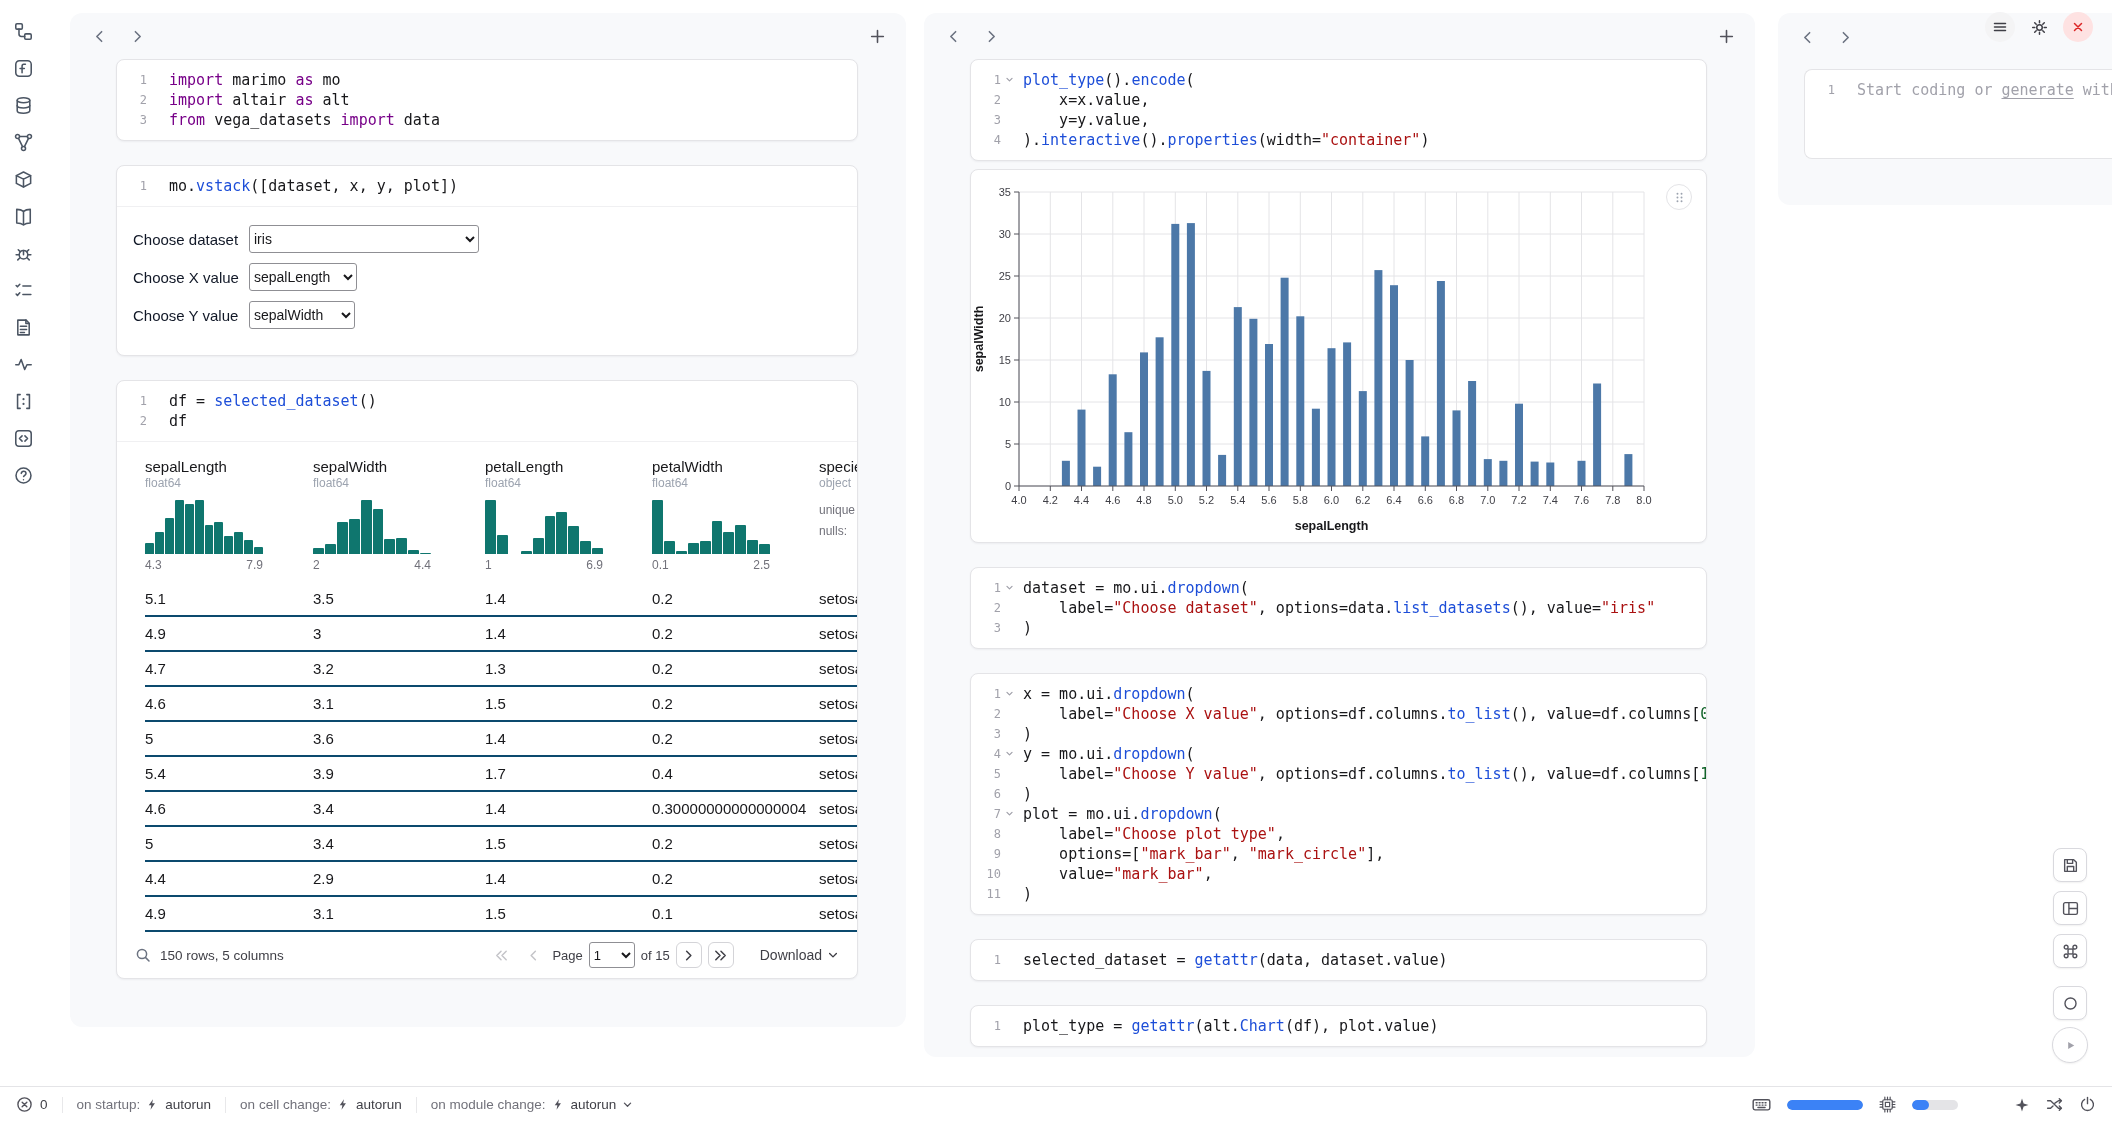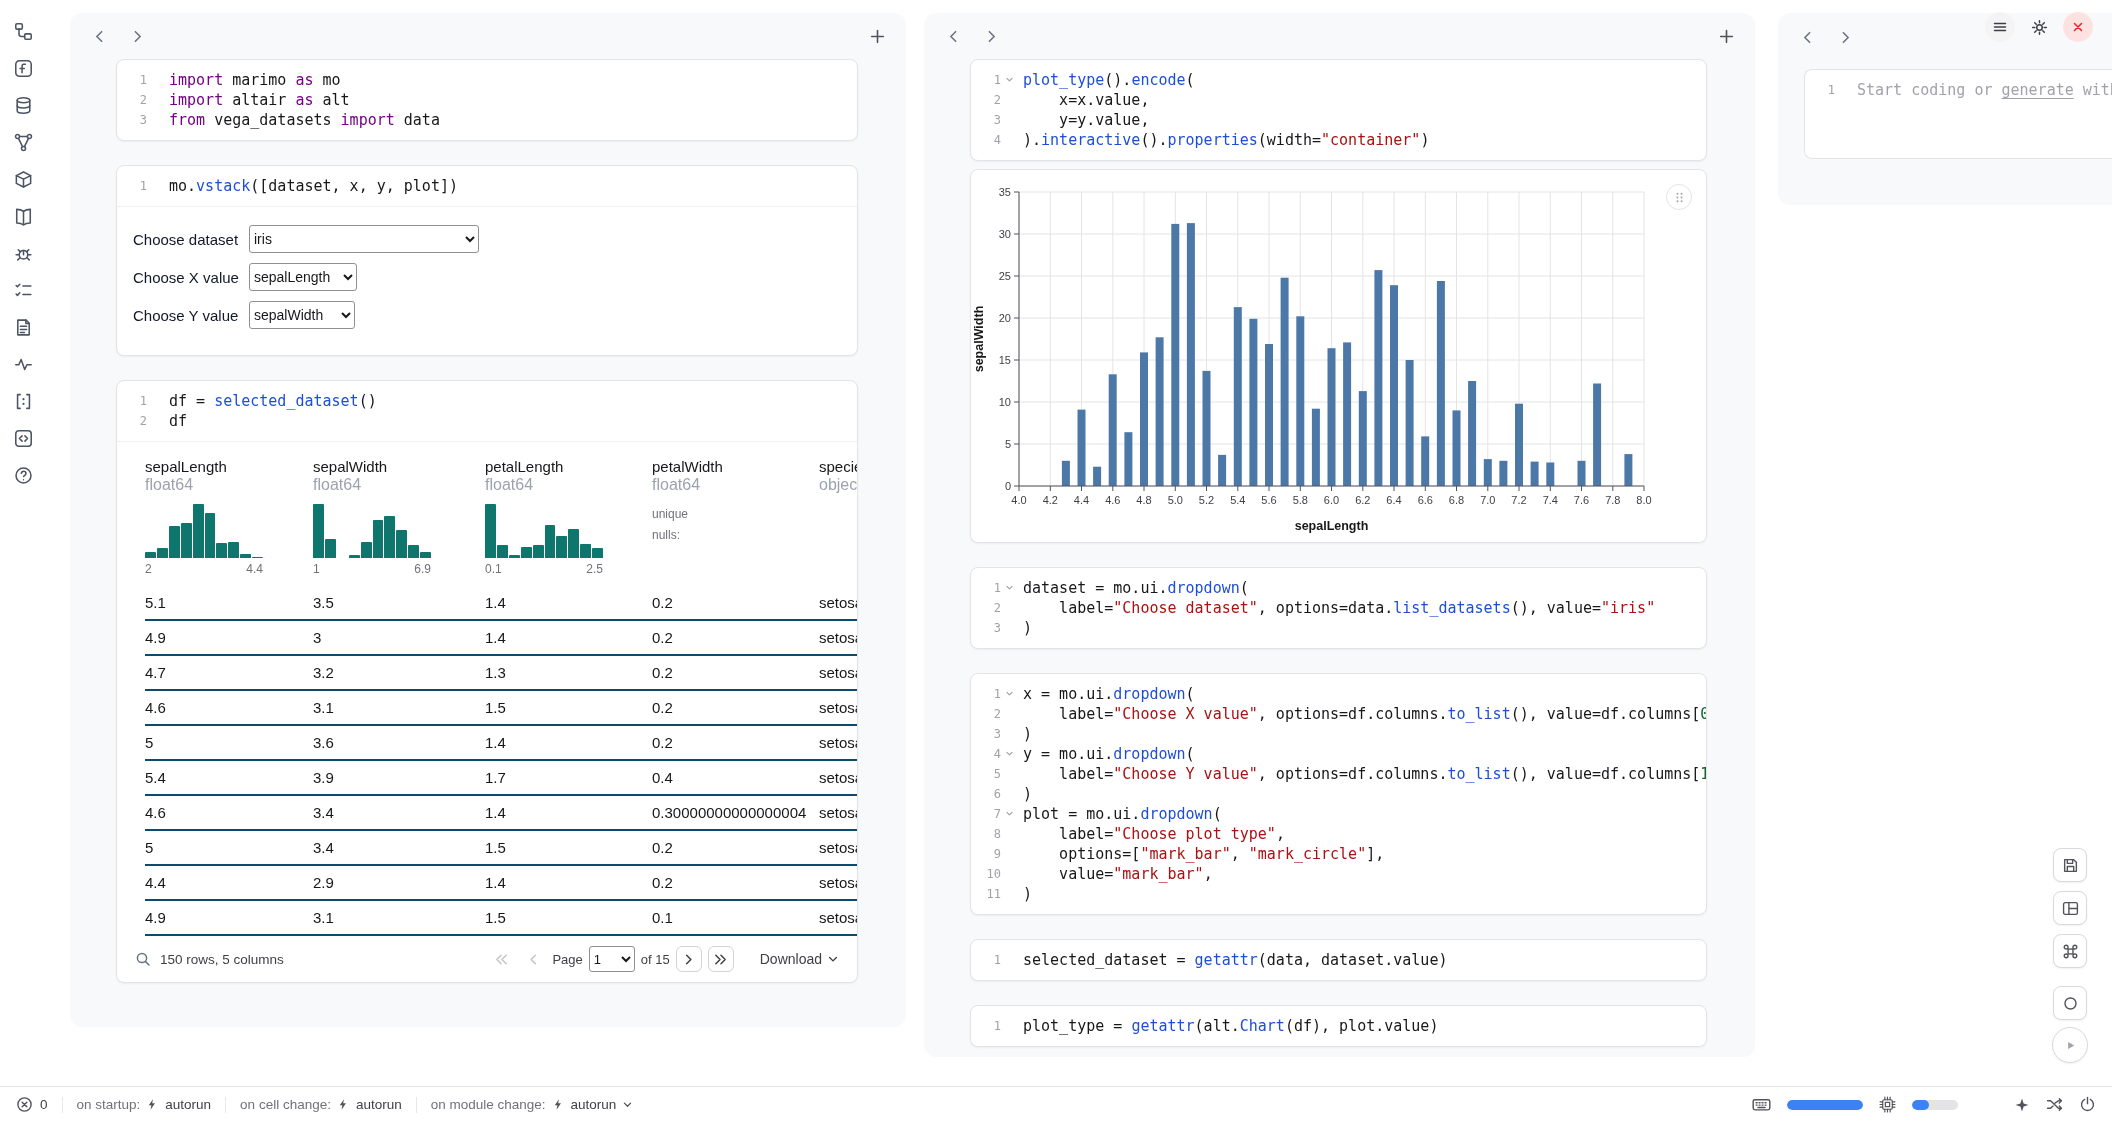--- a/index.html
+++ b/index.html
@@ -62,21 +62,21 @@
     height:28px;border:1px solid #8f8f94;border-radius:3px;background:#fff;color:#18181b;
   }
   .w-dataset{width:230px;}
   .w-x{width:108px;}
   .w-y{width:106px;}
   .w-plot{width:104px;}
   
   .tbl{border-top:1px solid #f0f0f2;padding:8px 0 0 28px;overflow:hidden;}
   .tbl-grid{display:grid;grid-template-columns:168px 172px 167px 167px 140px;}
   .th-name{font-size:15px;font-weight:500;color:#18181b;padding:8px 8px 1px 0;white-space:nowrap;overflow:hidden;}
-  .th-type{font-size:16px;color:#9ca3af;padding:0 8px 8px 0;white-space:nowrap;overflow:hidden;}
+  .th-type{font-size:12px;color:#9ca3af;padding:0 8px 8px 0;white-space:nowrap;overflow:hidden;}
   .hist-wrap{padding-right:14px;}
   .hist{width:118px;height:56px;display:flex;align-items:flex-end;gap:1px;}
   .hist div{flex:1;border-radius:1px 1px 0 0;}
   .range{width:118px;display:flex;justify-content:space-between;font-size:12px;color:#71717a;margin:4px 0 10px;}
   .stat{font-size:12px;color:#71717a;line-height:17px;padding-top:4px;white-space:nowrap;overflow:hidden;}
   .tr{border-bottom:2px solid #0c4a6e;}
   .tr:first-of-type{border-top:1px solid #ebecef;}
   .td{
     height:33px;box-sizing:border-box;padding:8px 8px 0 0;font-size:15px;color:#18181b;
     white-space:nowrap;overflow:hidden;
@@ -323,20 +323,40 @@
             <div>
               <div class="th-name">petalWidth</div>
               <div class="th-type">float64</div>
             </div>
             <div>
               <div class="th-name">species</div>
               <div class="th-type">object</div>
             </div>
           </div>
           <div class="tbl-grid">
+            <div class="hist-wrap">
+              <div class="hist">
+                <div style="height:11px;background:#0f766e"></div>
+                <div style="height:22px;background:#0f766e"></div>
+                <div style="height:36px;background:#0f766e"></div>
+                <div style="height:54px;background:#0f766e"></div>
+                <div style="height:50px;background:#0f766e"></div>
+                <div style="height:54px;background:#0f766e"></div>
+                <div style="height:29px;background:#0f766e"></div>
+                <div style="height:32px;background:#0f766e"></div>
+                <div style="height:18px;background:#0f766e"></div>
+                <div style="height:22px;background:#0f766e"></div>
+                <div style="height:14px;background:#0f766e"></div>
+                <div style="height:7px;background:#0f766e"></div>
+              </div>
+              <div class="range">
+                <span>4.3</span>
+                <span>7.9</span>
+              </div>
+            </div>
             <div class="hist-wrap">
               <div class="hist">
                 <div style="height:6px;background:#0f766e"></div>
                 <div style="height:10px;background:#0f766e"></div>
                 <div style="height:32px;background:#0f766e"></div>
                 <div style="height:35px;background:#0f766e"></div>
                 <div style="height:54px;background:#0f766e"></div>
                 <div style="height:45px;background:#0f766e"></div>
                 <div style="height:15px;background:#0f766e"></div>
                 <div style="height:16px;background:#0f766e"></div>

